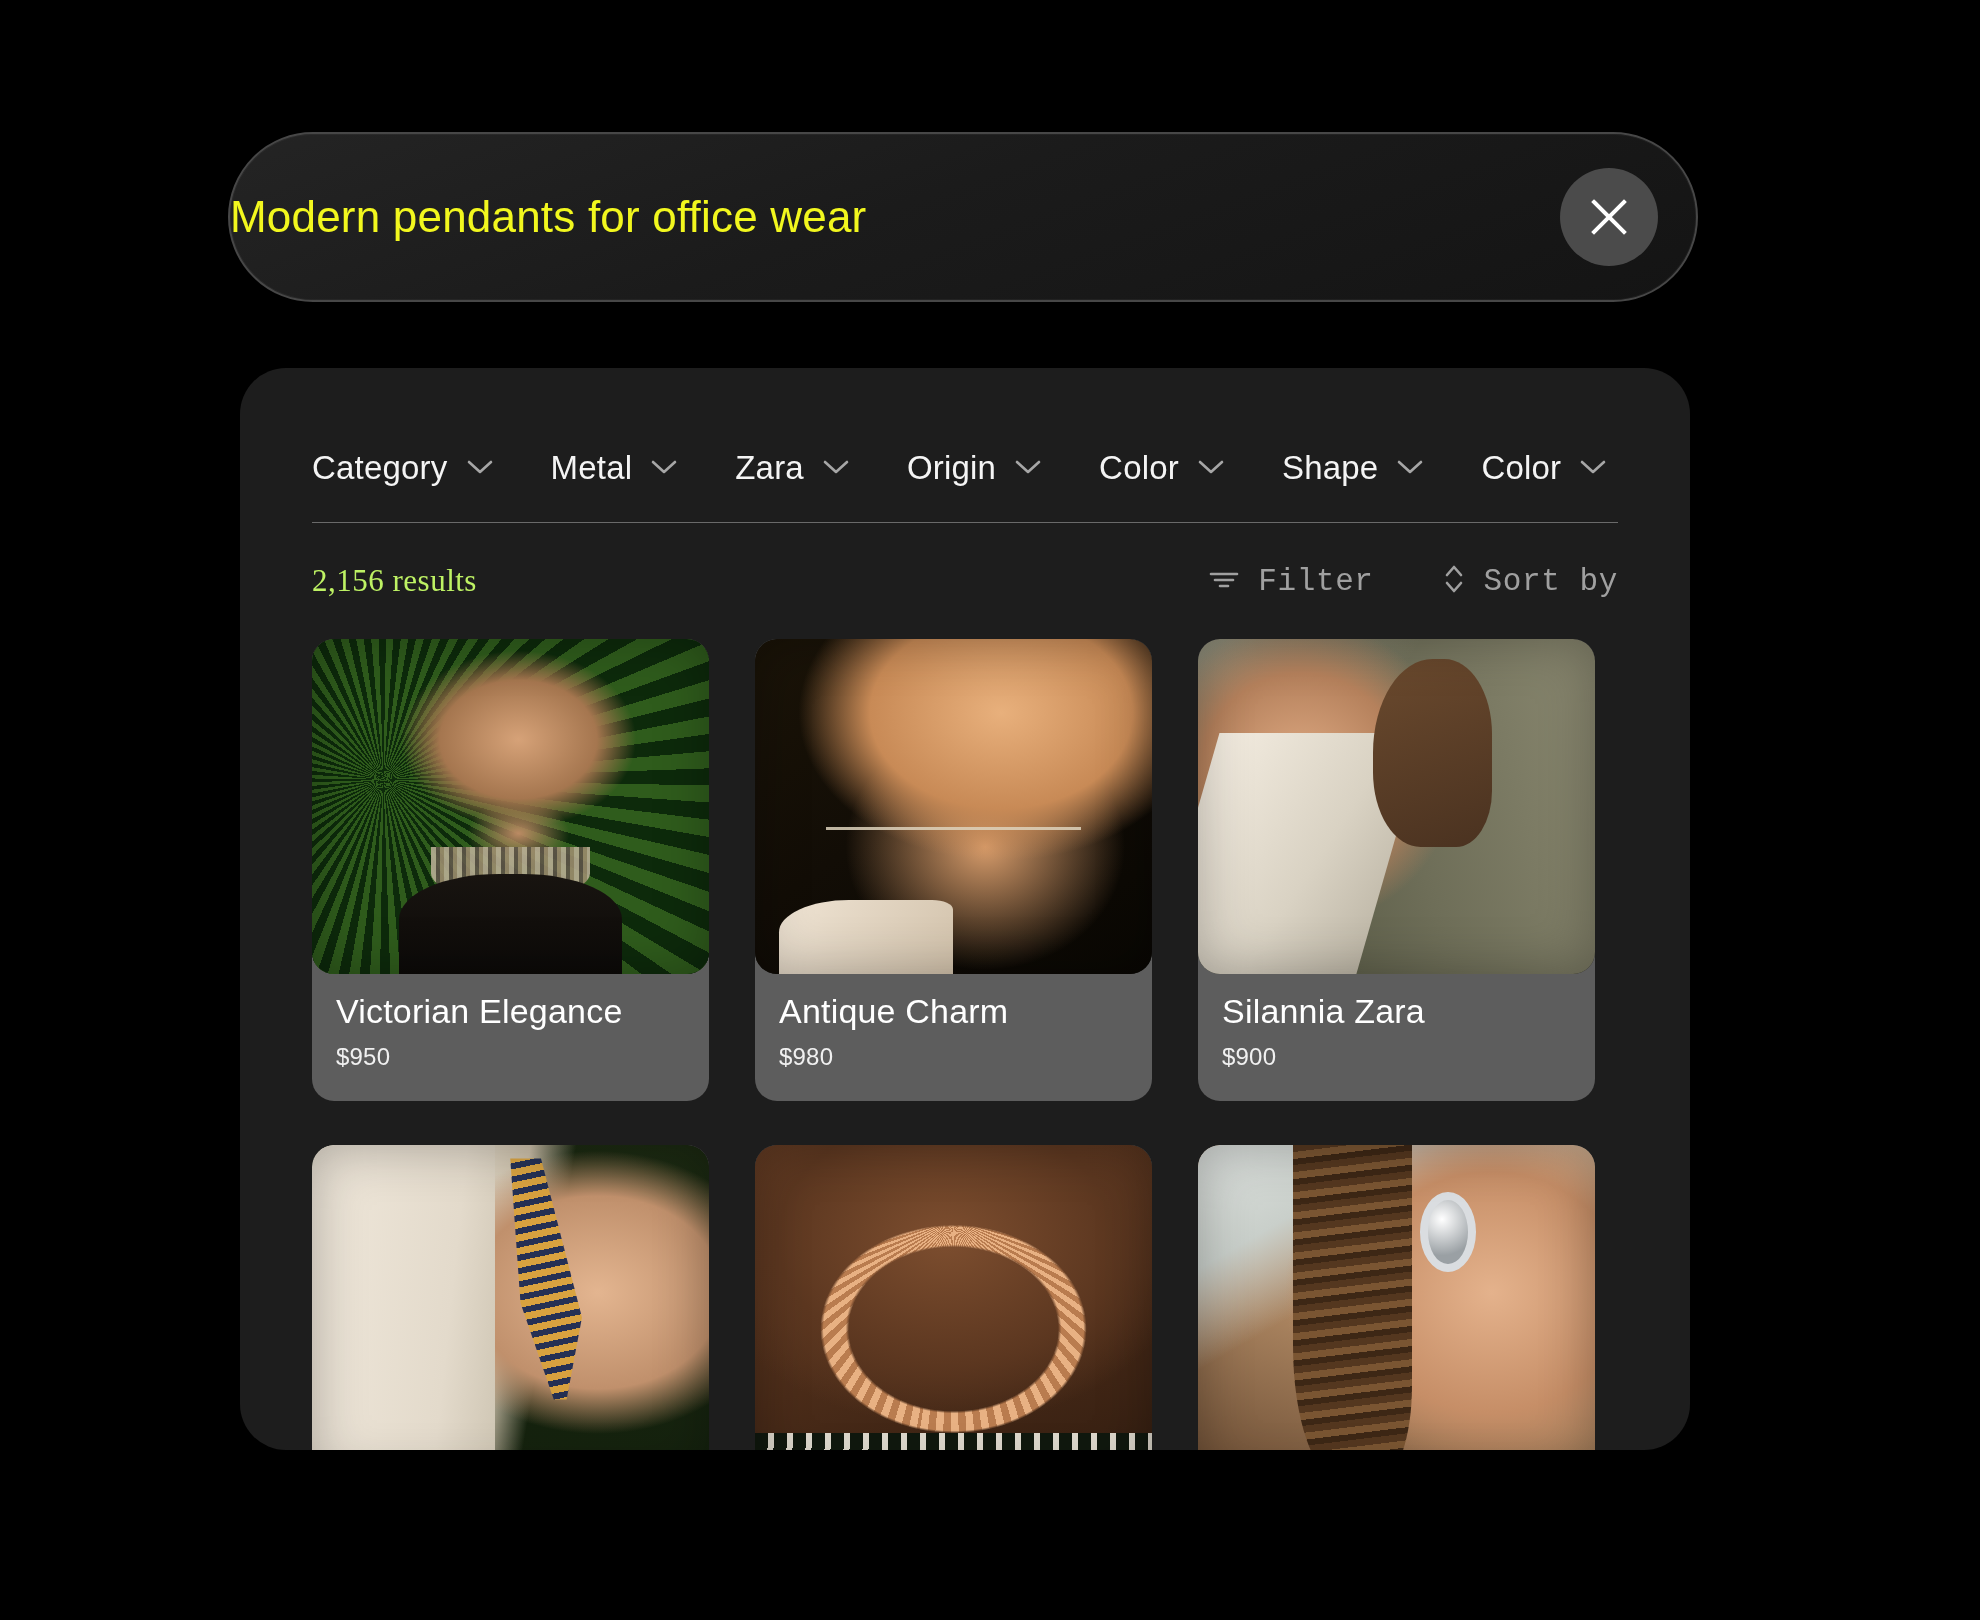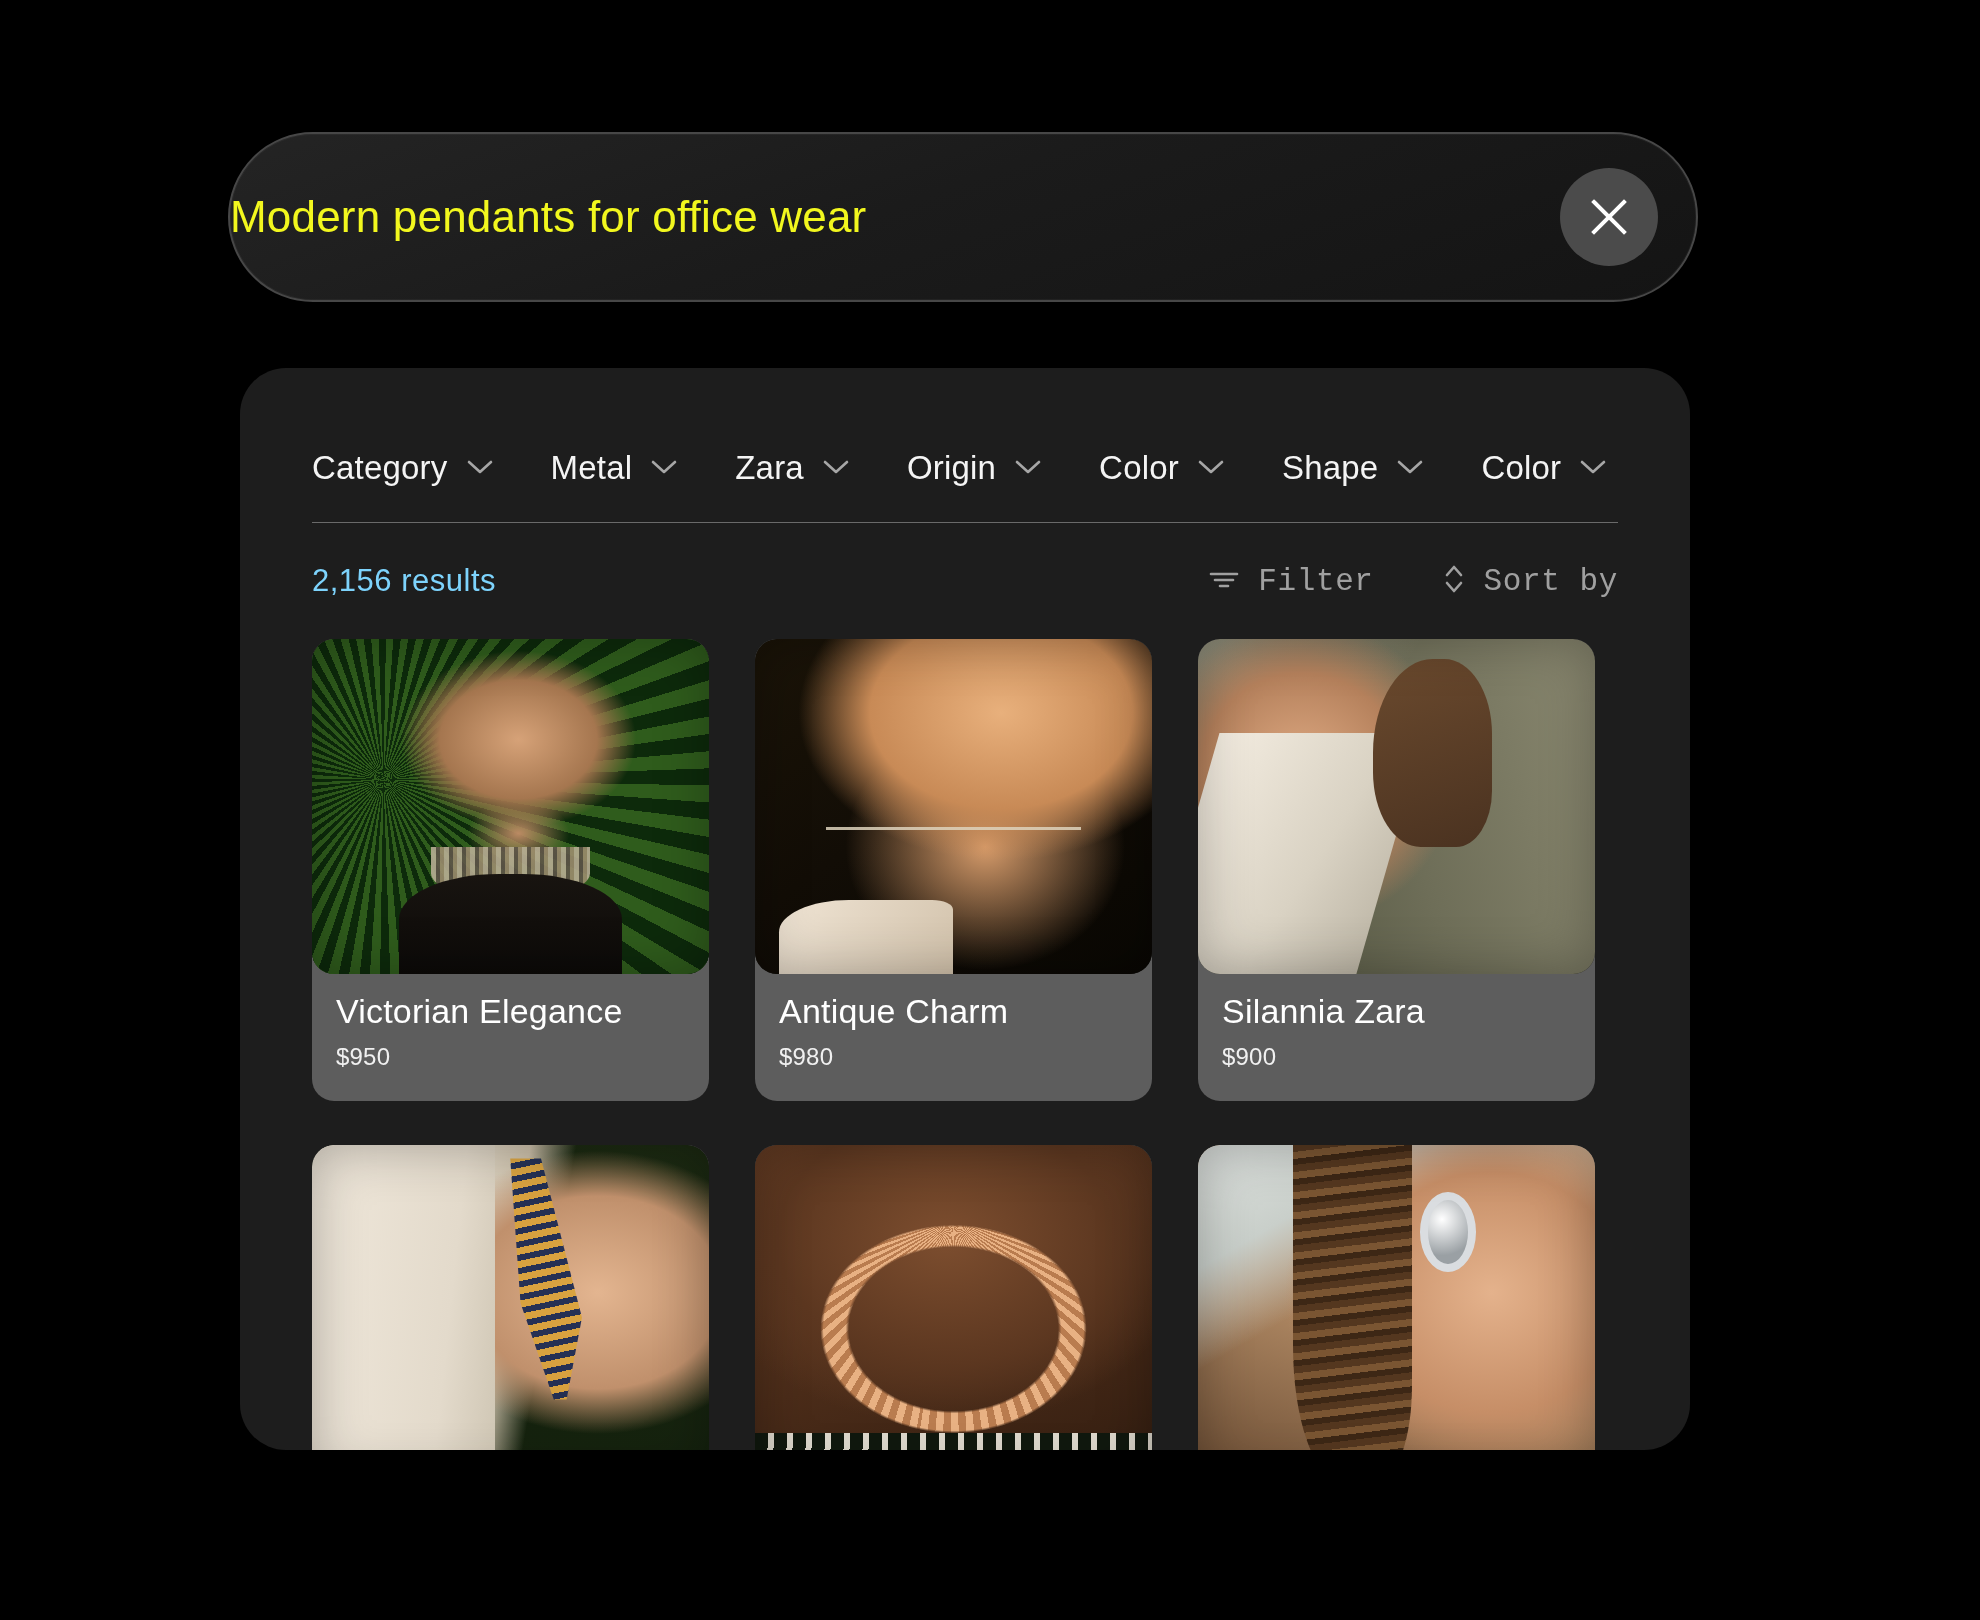--- a/index.html
+++ b/index.html
@@ -73,22 +73,22 @@
     height:1px; background:#6a6a6a;
   }
 
   
   #meta-row {
     display:flex; align-items:center;
     padding:0 72px;
     height:116px;
   }
   #result-count {
-    font-family:Liberation Sans, sans-serif;
-    font-size:31px; color:#7dd3fc; letter-spacing:0.5px;
+    font-family:Liberation Serif, serif;
+    font-size:31px; color:#bef264; letter-spacing:0.5px;
     flex:1;
   }
   .meta-control {
     display:flex; align-items:center;
     margin-left:68px; cursor:pointer;
     background:transparent; border:none;
     font-family:"Liberation Mono", monospace;
     justify-content:space-between;
   }
   .meta-label {

